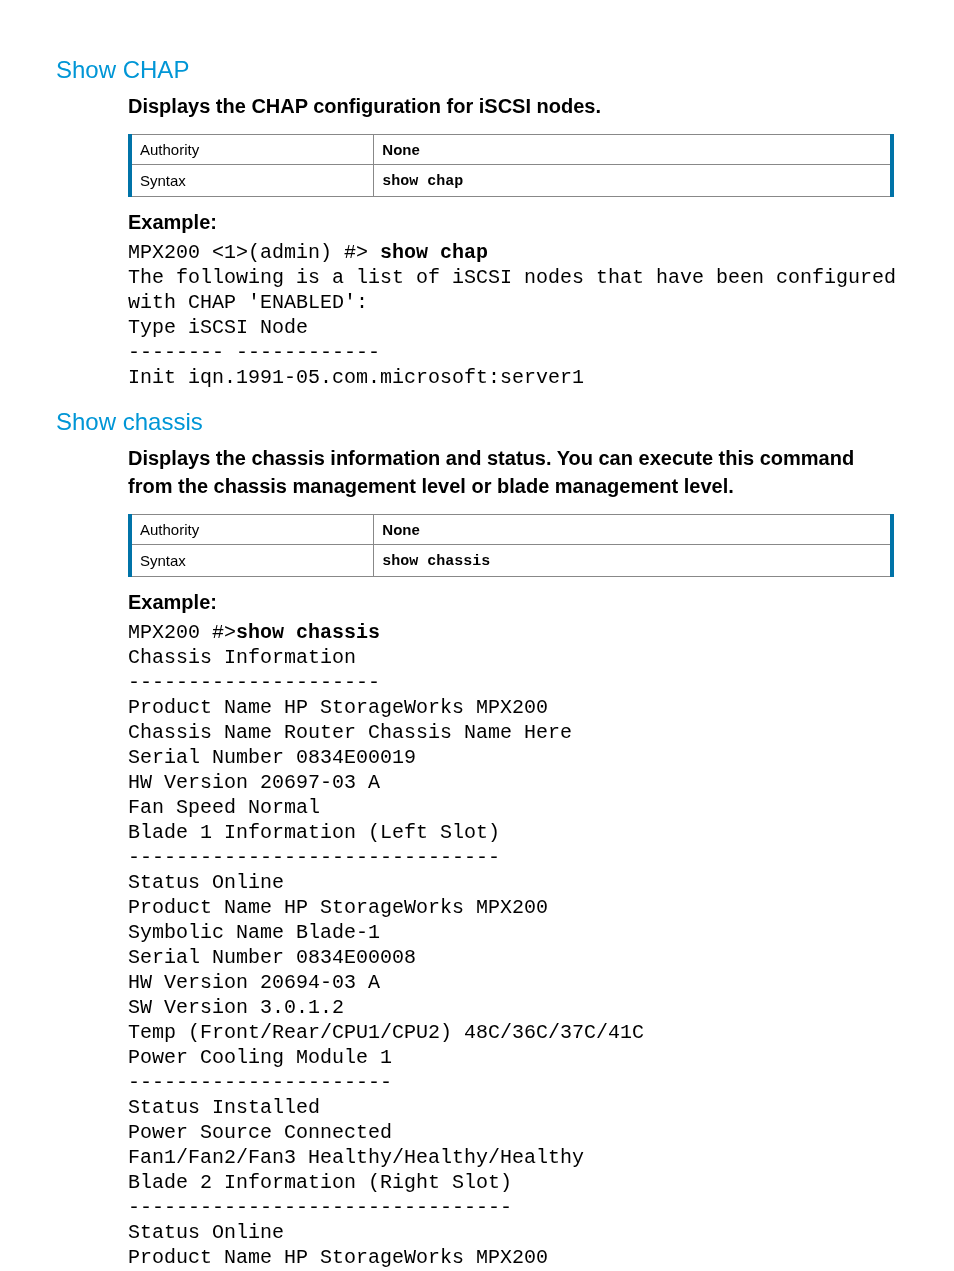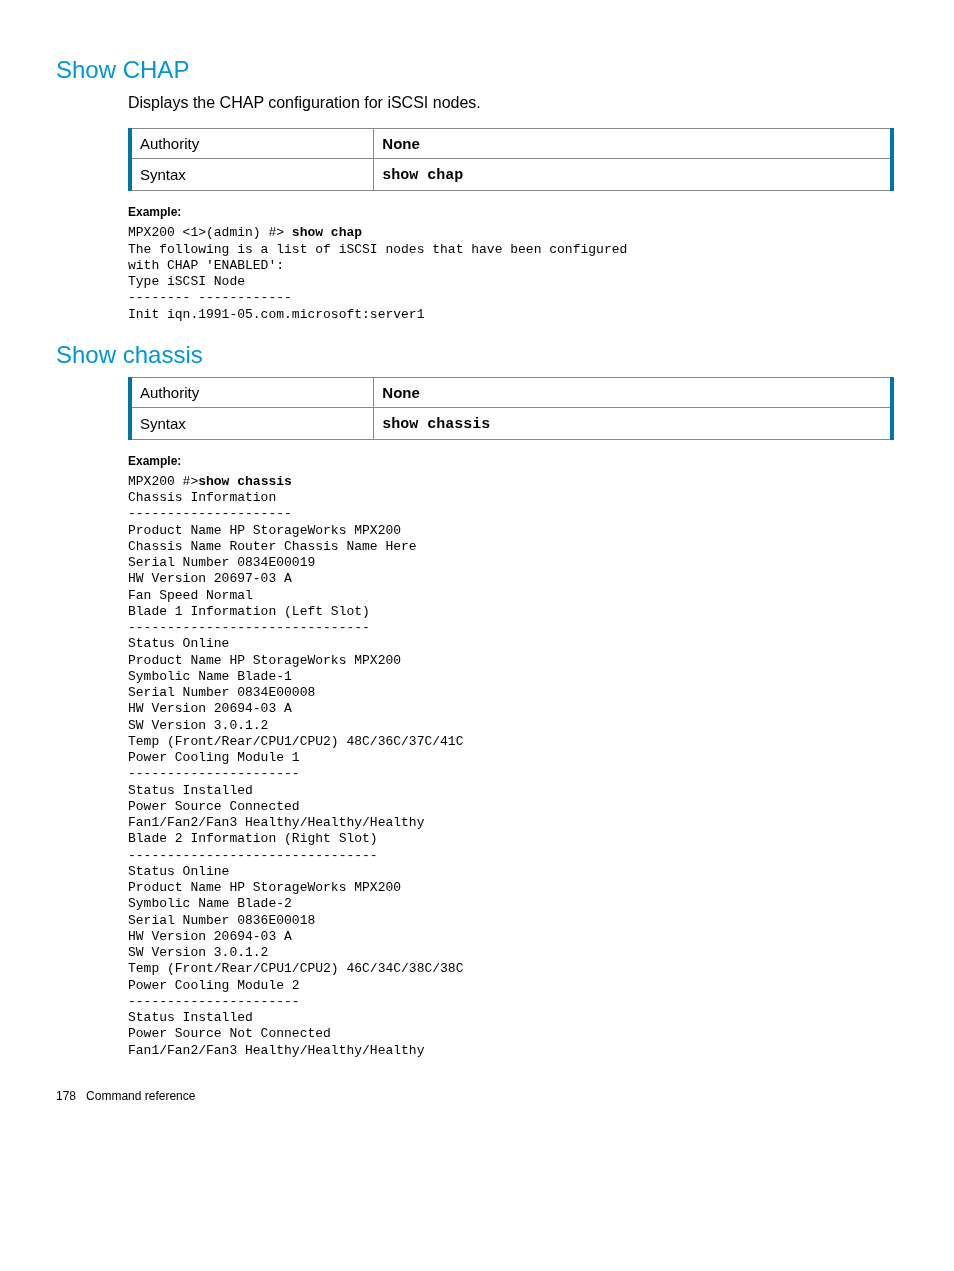--- a/index.html
+++ b/index.html
@@ -20,23 +20,24 @@
     font-family: Arial, Helvetica, sans-serif;
     font-weight: 400;
     font-size: 24px;
     color: #0096D6;
     margin: 0 0 8px 0;
   }
   .indent-block {
     margin-left: 72px;
   }
   .body-text {
-    font-size: 16px;
+    font-size: 20px;
     line-height: 1.4;
     margin: 4px 0 14px 0;
+    font-weight: bold;
   }
   table.info {
     border-collapse: collapse;
     width: 100%;
     margin: 0 0 14px 0;
   }
   table.info td {
     border: 1px solid #888;
     padding: 6px 8px;
     font-size: 15px;
@@ -50,26 +51,26 @@
   }
   table.info td.value {
     border-right: 4px solid #0073A8;
   }
   .mono-val {
     font-family: "Courier New", monospace;
     font-size: 15px;
   }
   .example-label {
     font-weight: bold;
-    font-size: 12px;
+    font-size: 20px;
     margin: 6px 0 6px 0;
   }
   pre.code {
     font-family: "Courier New", monospace;
-    font-size: 13px;
+    font-size: 20px;
     line-height: 1.25;
     margin: 0 0 18px 0;
     white-space: pre;
   }
   pre.code .bold {
     font-weight: bold;
   }
   .footer {
     font-size: 12px;
     margin-top: 30px;
@@ -101,20 +102,21 @@
     <pre class="code"><span>MPX200 &lt;1&gt;(admin) #&gt; </span><span class="bold">show chap</span>
 <span>The following is a list of iSCSI nodes that have been configured
 with CHAP 'ENABLED':
 Type iSCSI Node
 -------- ------------
 Init iqn.1991-05.com.microsoft:server1</span></pre>
   </div>
 
   <h2 class="section-heading">Show chassis</h2>
   <div class="indent-block">
+    <p class="body-text">Displays the chassis information and status. You can execute this command from the chassis management level or blade management level.</p>
 
     <table class="info">
       <tbody>
           <tr>
         <td class="label">Authority</td>
         <td class="value">None</td>
       </tr>
       <tr>
         <td class="label">Syntax</td>
         <td class="value"><span class="mono-val">show chassis</span></td>

